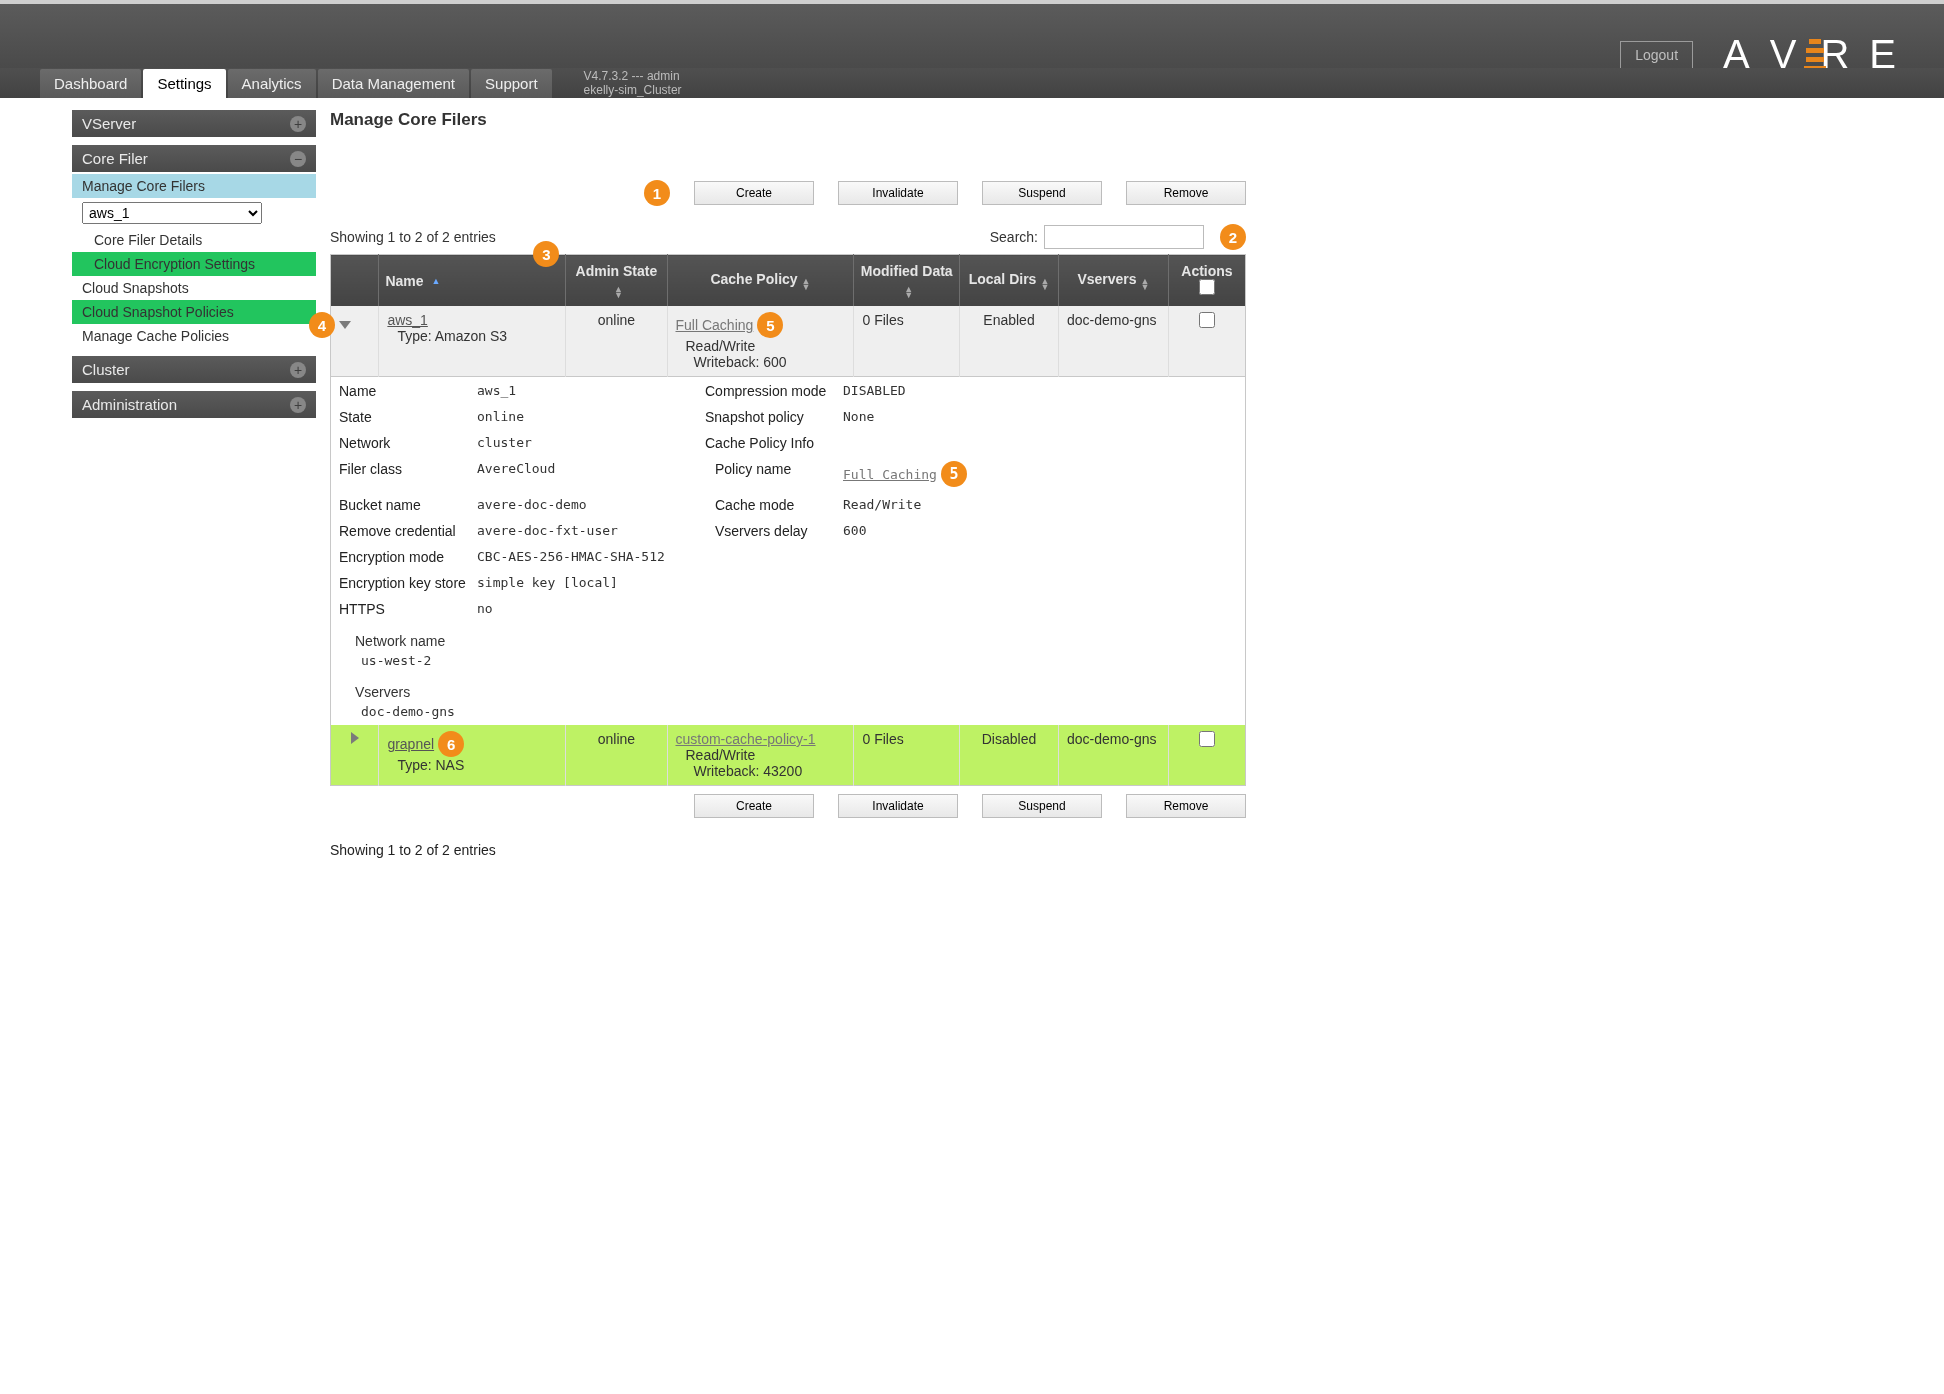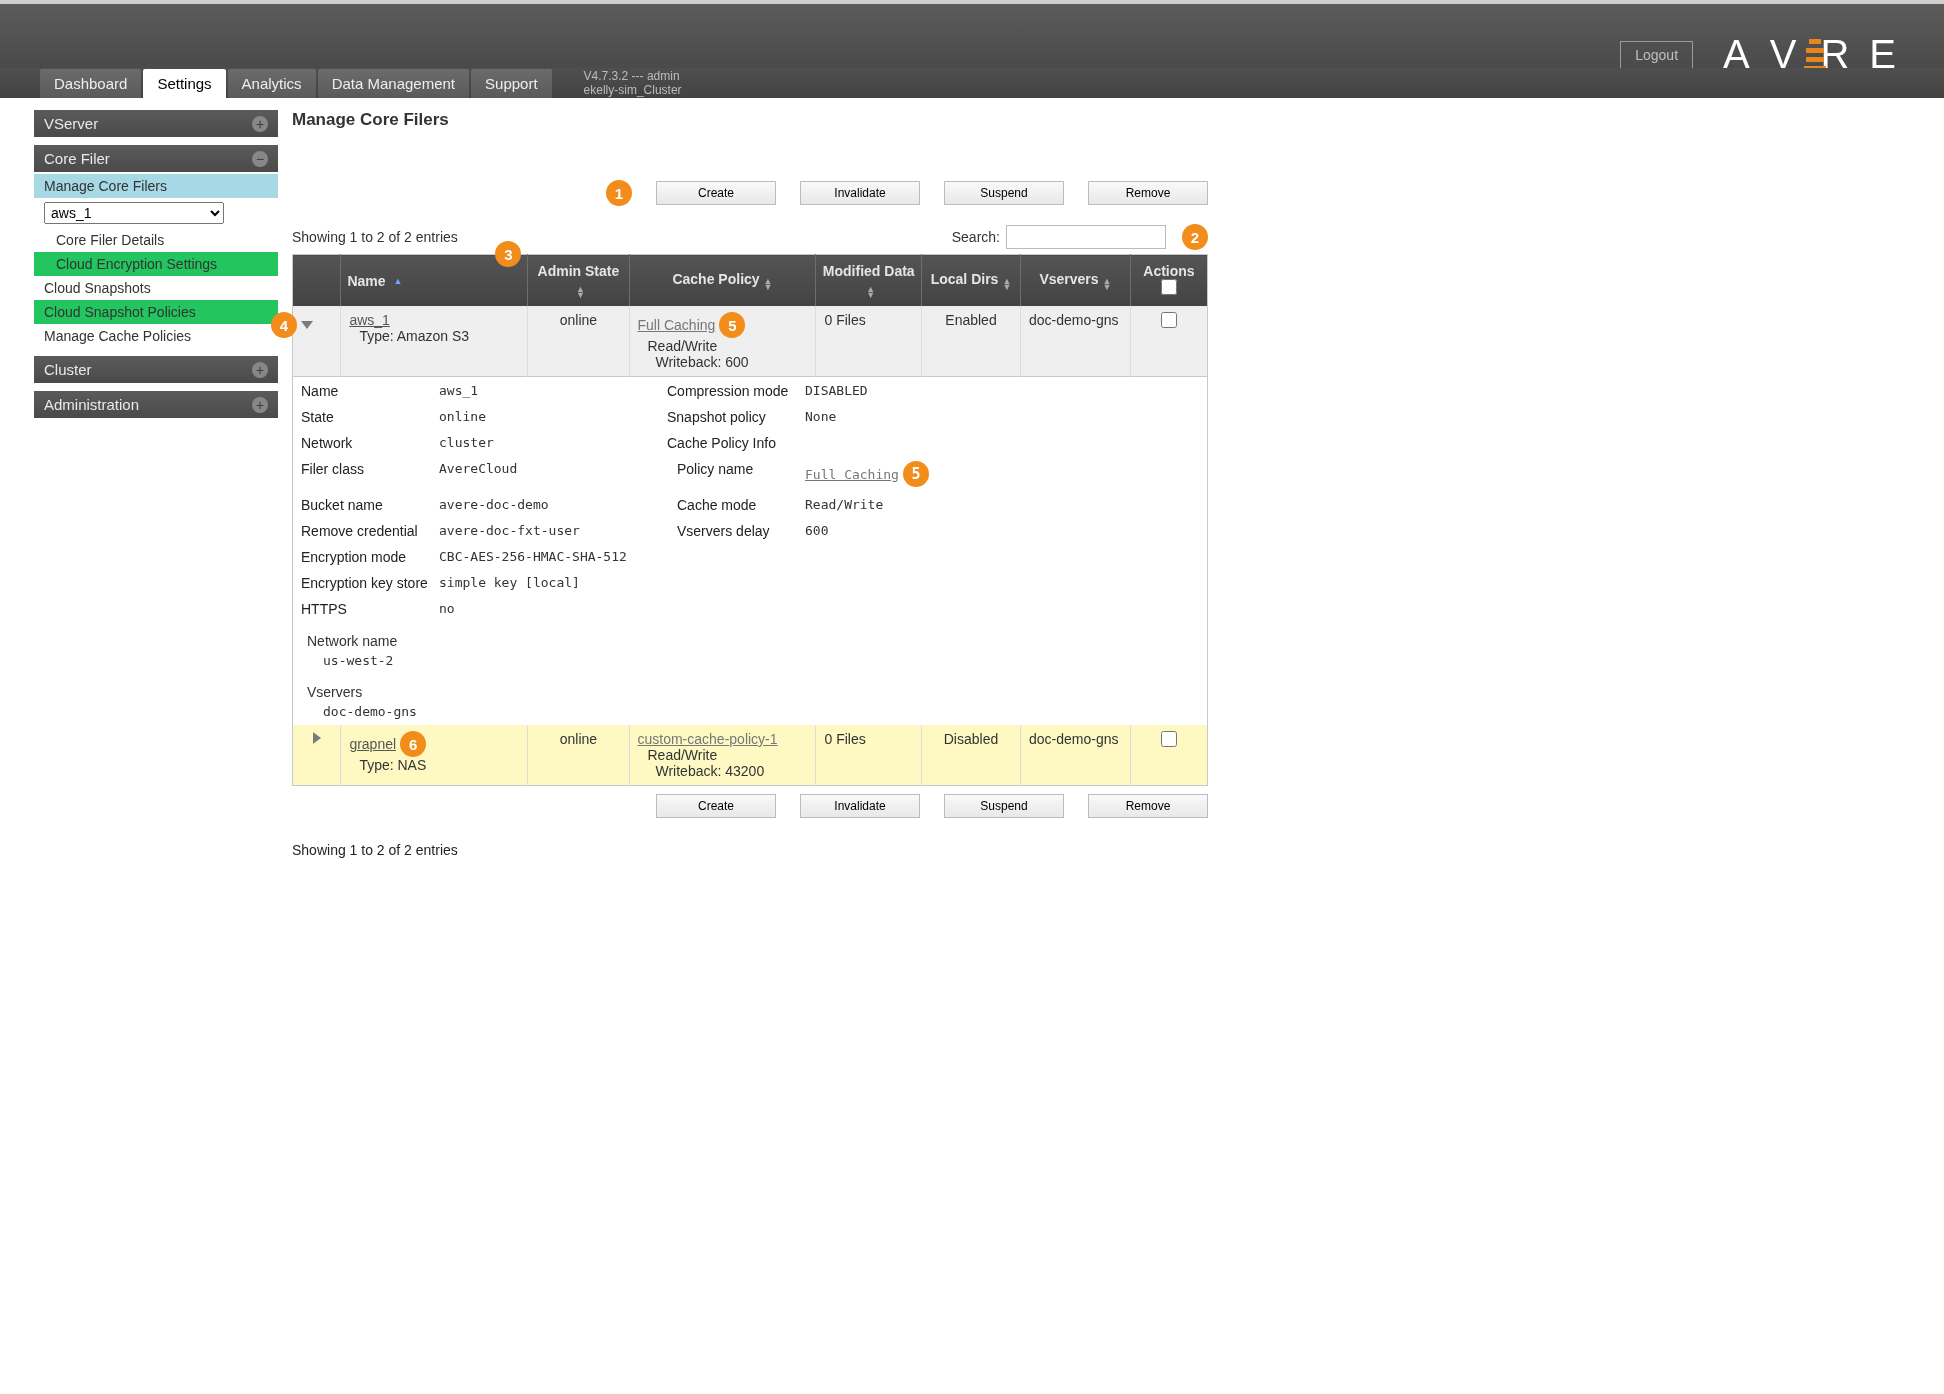--- a/index.html
+++ b/index.html
@@ -84,21 +84,21 @@
       color: #000;
     }
     .nav-meta {
       margin-left: 30px;
       font-size: 12px;
       line-height: 14px;
       align-self: center;
       color: #bcbcbc;
     }
     
-    .page-body { display: flex; }
+    .page-body { display: flex; padding-left: 38px; }
     .sidebar {
       width: 244px;
       margin-left: 34px;
       padding-top: 12px;
     }
     .side-group-hdr {
       background: linear-gradient(#5b5b5b,#4a4a4a);
       color: #e9e9e9;
       padding: 5px 10px;
       font-size: 15px;
@@ -186,21 +186,21 @@
       display:inline-flex; flex-direction:column; margin-left:4px; line-height:6px; font-size:9px; color:#aaa;
     }
     .sort-arrows .up.asc{ color:#6aa9ff; }
     .data-table tbody td {
       border-right:1px solid #ddd;
       padding: 6px 8px;
       vertical-align: top;
       font-size:14px;
       background:#efefef;
     }
-    .data-table tbody tr.row-alt td { background:#fef9c3; }
+    .data-table tbody tr.row-alt td { background:#bef264; }
     .data-table tbody td:last-child{ border-right:none; }
     .expand-cell { width:36px; text-align:center; }
     .expand-caret {
       display:inline-block;
       border-style: solid;
       border-width: 8px 6px 0 6px;
       border-color: #7b7b7b transparent transparent transparent;
       cursor:pointer;
     }
     .expand-caret.collapsed {
@@ -216,21 +216,21 @@
     .details-grid {
       display:grid;
       grid-template-columns: 130px 220px 130px 160px;
       column-gap: 8px;
       row-gap: 10px;
       align-items:start;
     }
     .details-grid .lbl { font-size:14px; color:#222; }
     .details-grid .val { font-family: Menlo, Consolas, monospace; font-size:13px; }
     .sub-block { margin-top:16px; padding-left:6px; }
-    .sub-block .hdr { font-size:14px; margin-bottom:4px; }
+    .sub-block .hdr { font-size:14px; margin-bottom:4px;margin-left:10px; }
     .sub-block .sub { font-family: Menlo, Consolas, monospace; font-size:13px; padding-left:16px; }
     .showing-bottom { margin-top:24px; color:#222; }
     .chk {
       width:16px; height:16px;
     }
     .col-name{ text-align:left; }
     .cell-center{ text-align:center; }
     .cell-left{ text-align:left; }
     .cache-cell .policy-link{ color:#777; text-decoration:underline; cursor:pointer; }
     .inline-annot-wrap{ display:inline-flex; align-items:center; gap:4px; }

